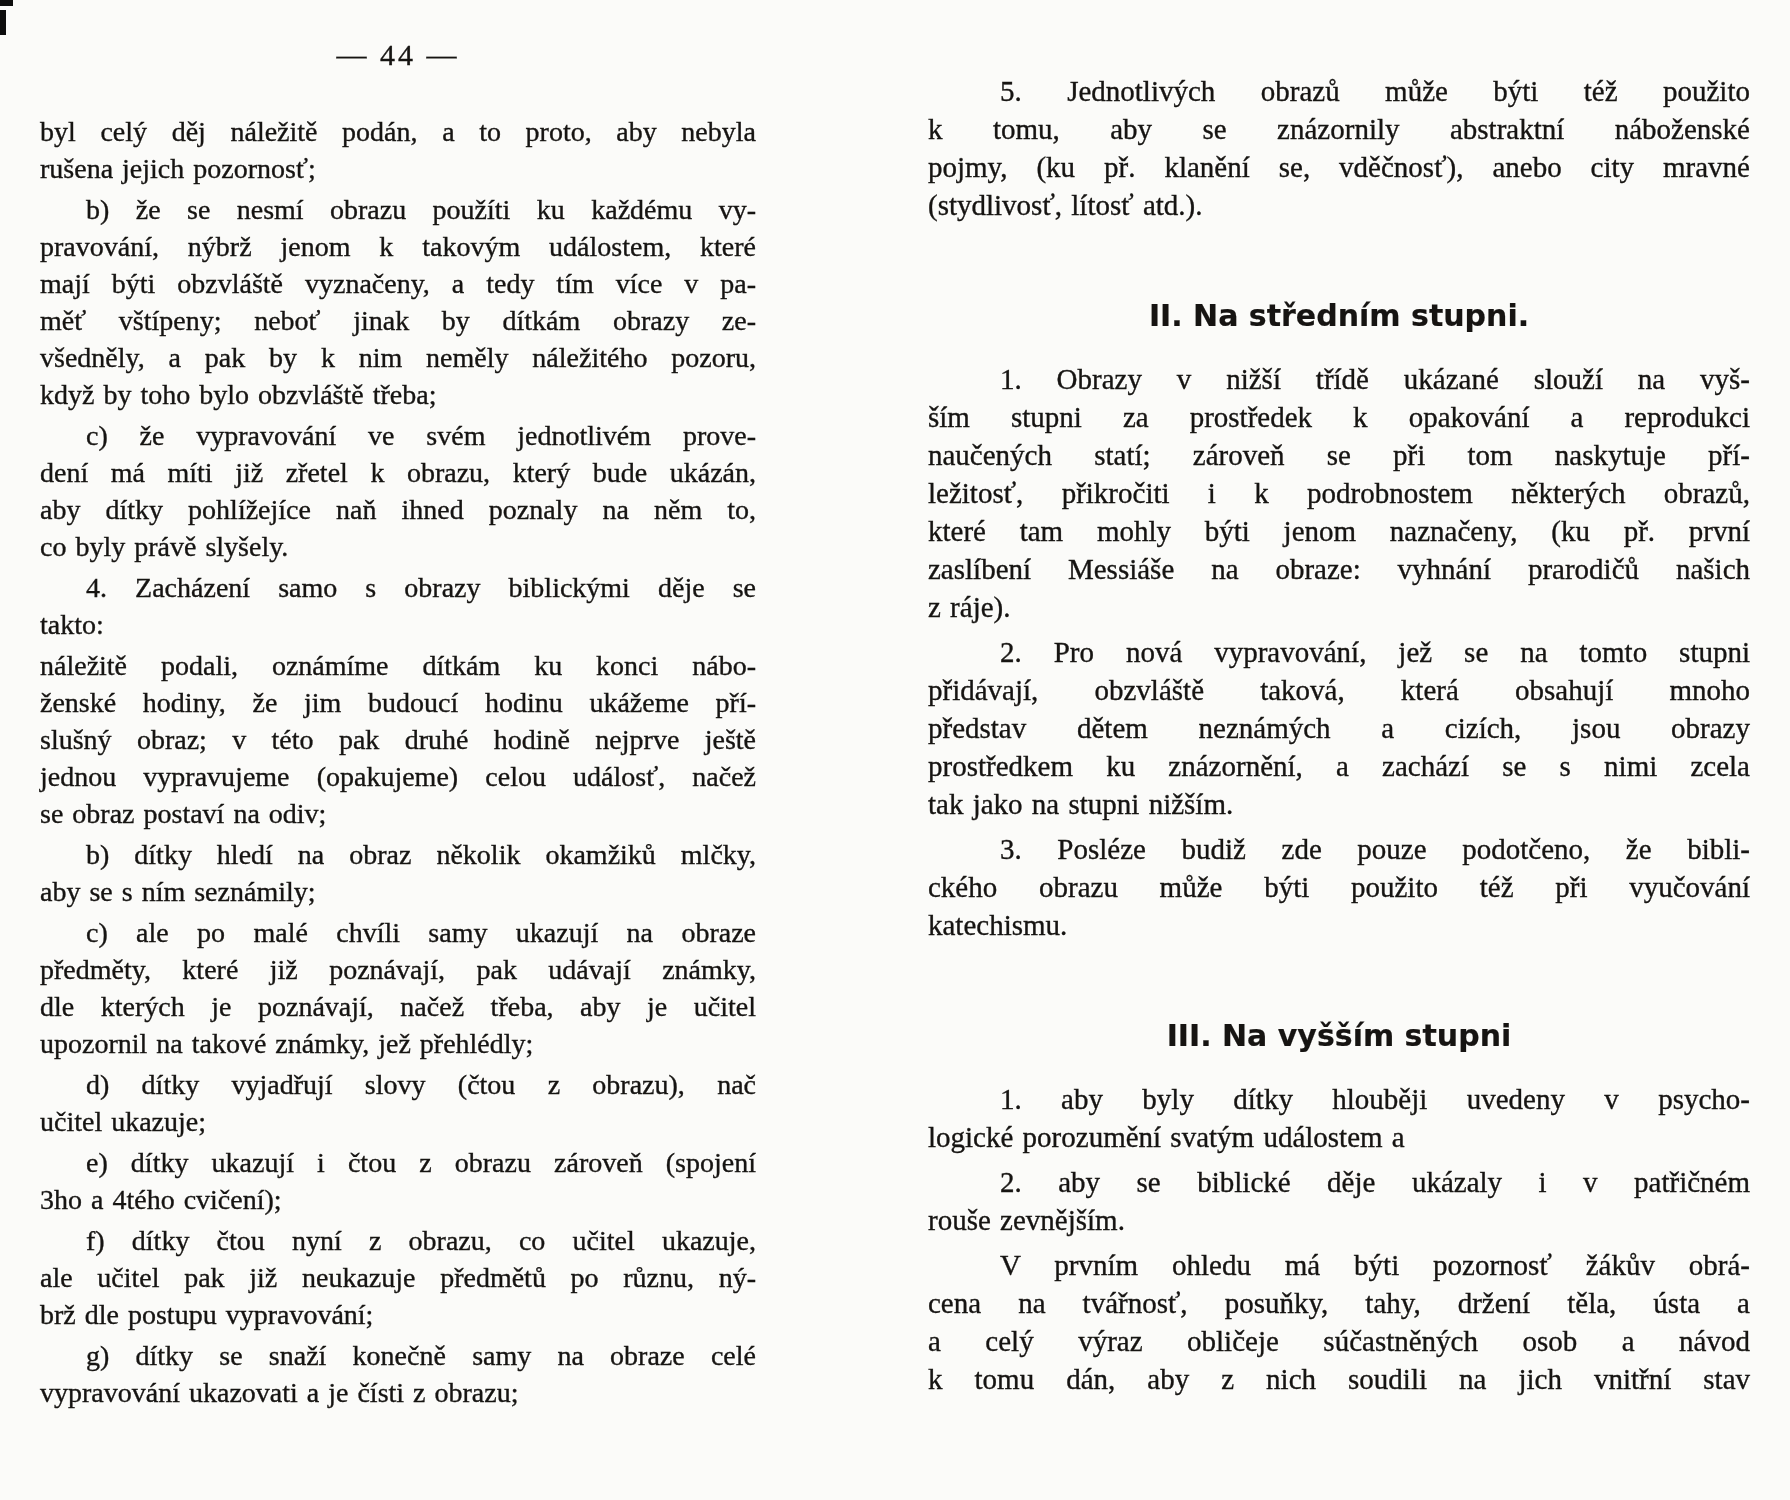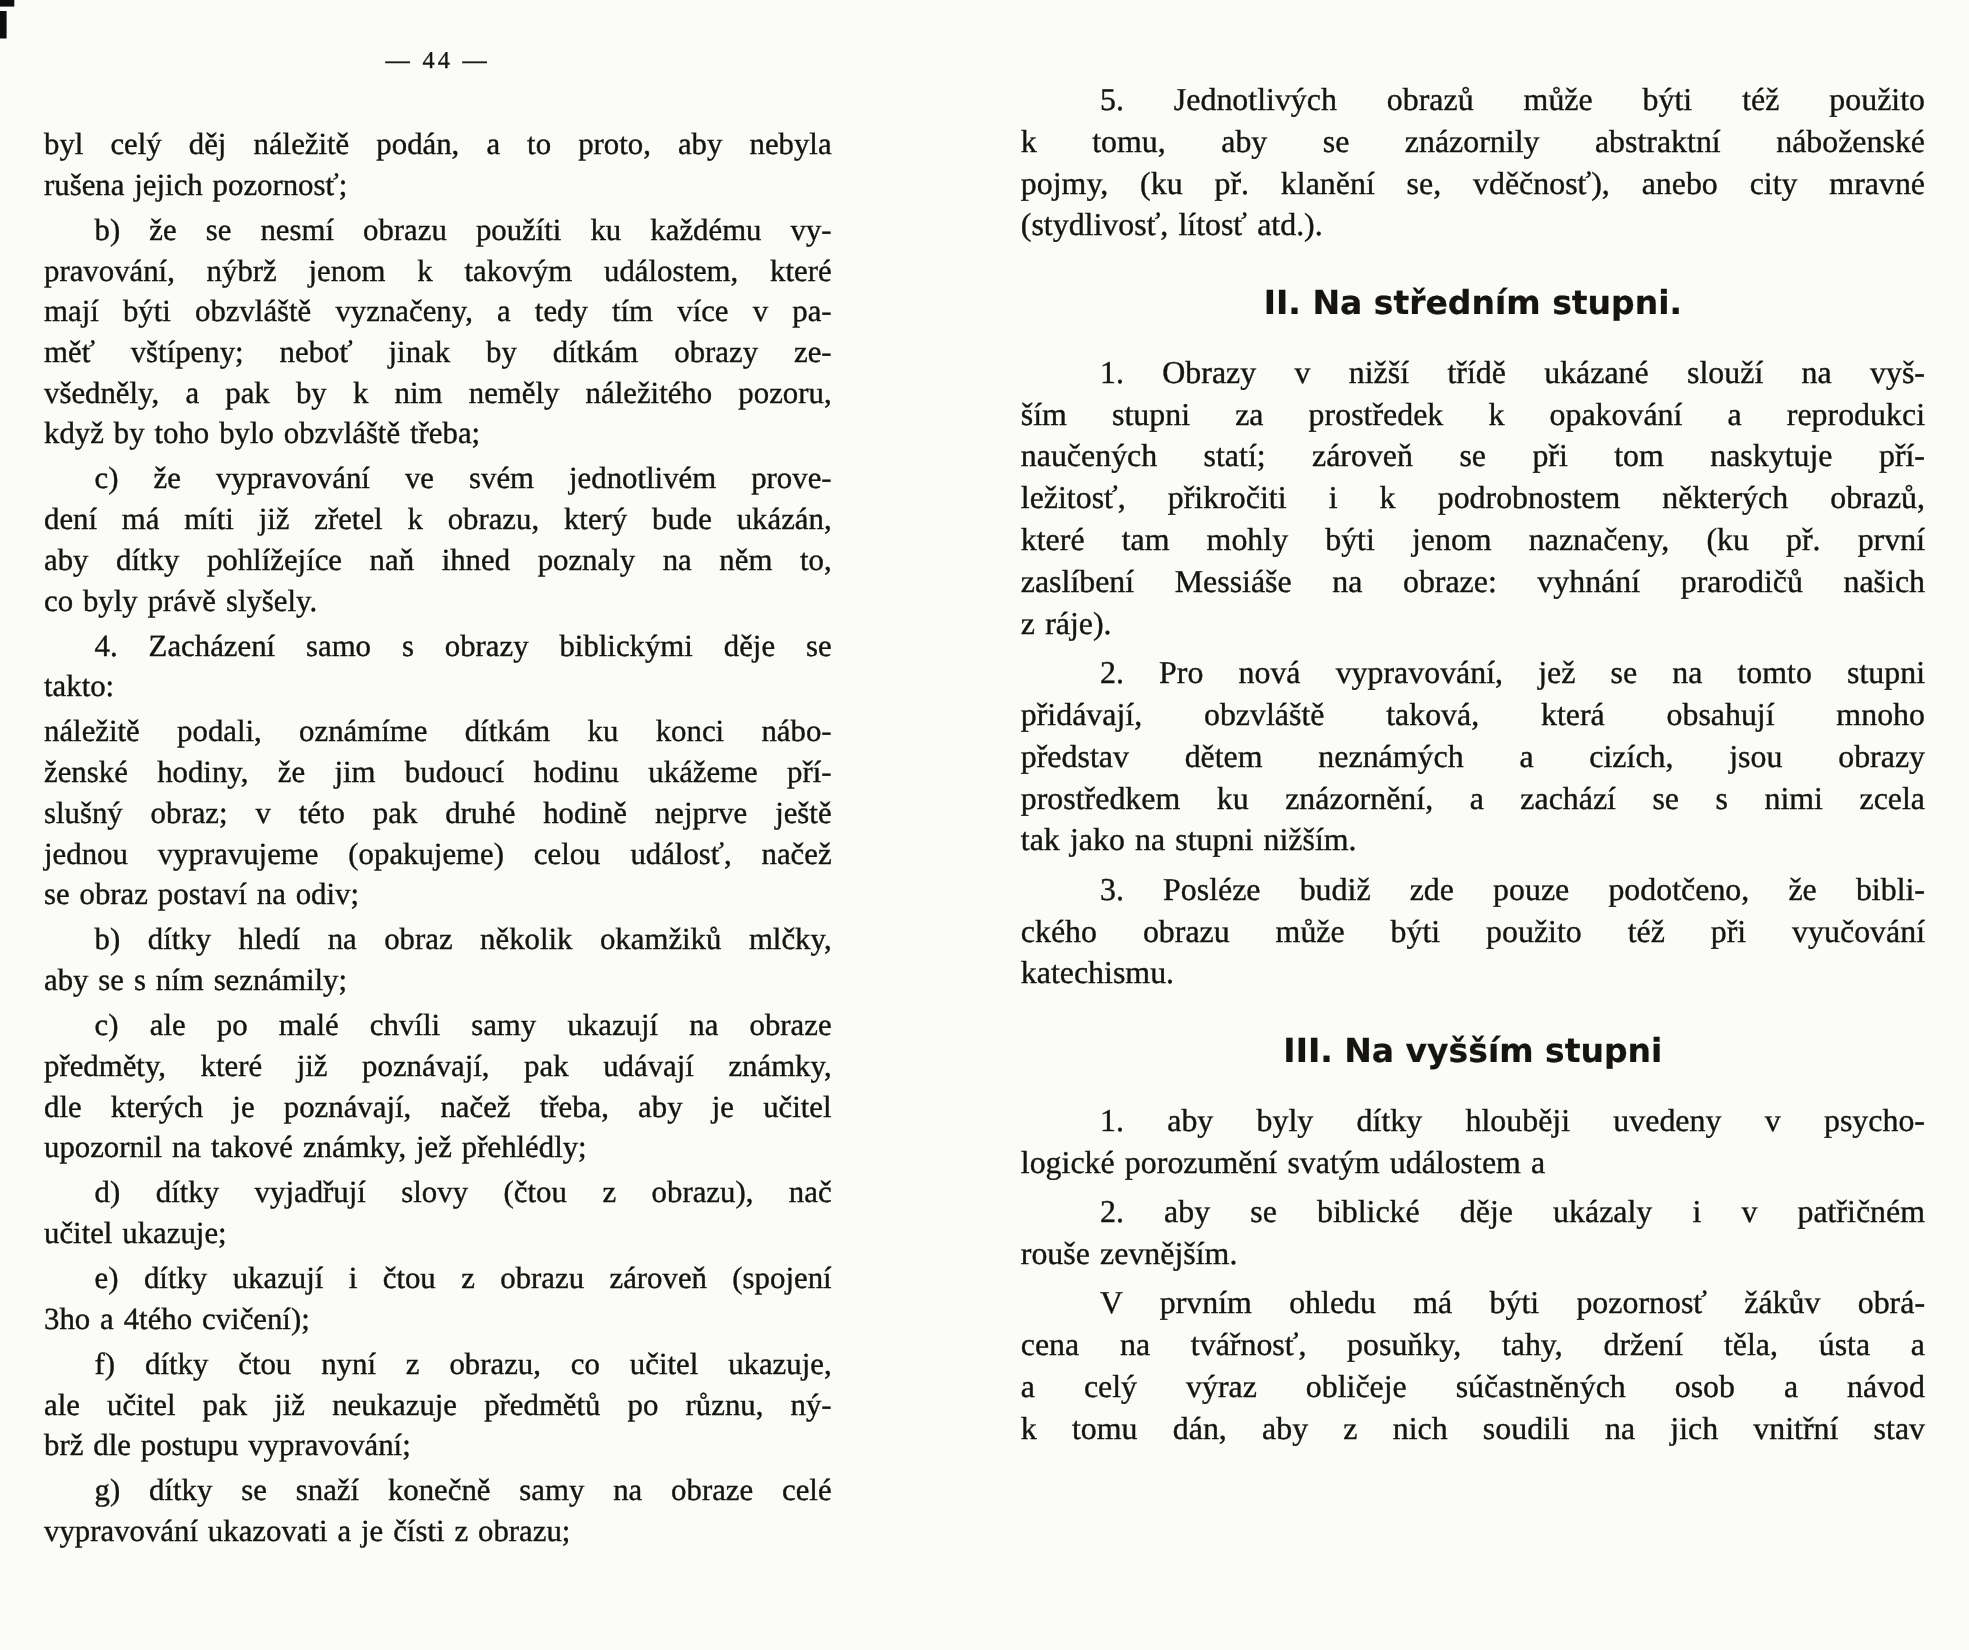--- a/index.html
+++ b/index.html
@@ -31,21 +31,21 @@
     left: 928px;
     top: 72px;
     width: 822px;
     --fs: 29px;
     --lh: 38px;
     --indent: 72px;
     --pgap: 7px;
   }
   .page-header {
     text-align: center;
-    font-size: 22px;
+    font-size: 30px;
     line-height: 38px;
     letter-spacing: 3px;
     margin-bottom: 39px;
     -webkit-text-stroke: 0.35px #161412;
   }
   .line {
     font-size: var(--fs);
     line-height: var(--lh);
     text-align: justify;
     text-align-last: justify;
@@ -61,21 +61,21 @@
   }
   .para + .para {
     margin-top: var(--pgap);
   }
   .heading {
     font-family: "DejaVu Sans", sans-serif;
     font-weight: bold;
     font-size: 30px;
     line-height: 40px;
     text-align: center;
-    margin: 32px 0 24px 0;
+    margin: 72px 0 24px 0;
     -webkit-text-stroke: 0.2px #161412;
   }
   .mark-corner {
     position: absolute;
     left: 0;
     top: 0;
     width: 13px;
     height: 6px;
     background: #0d0d0d;
   }

